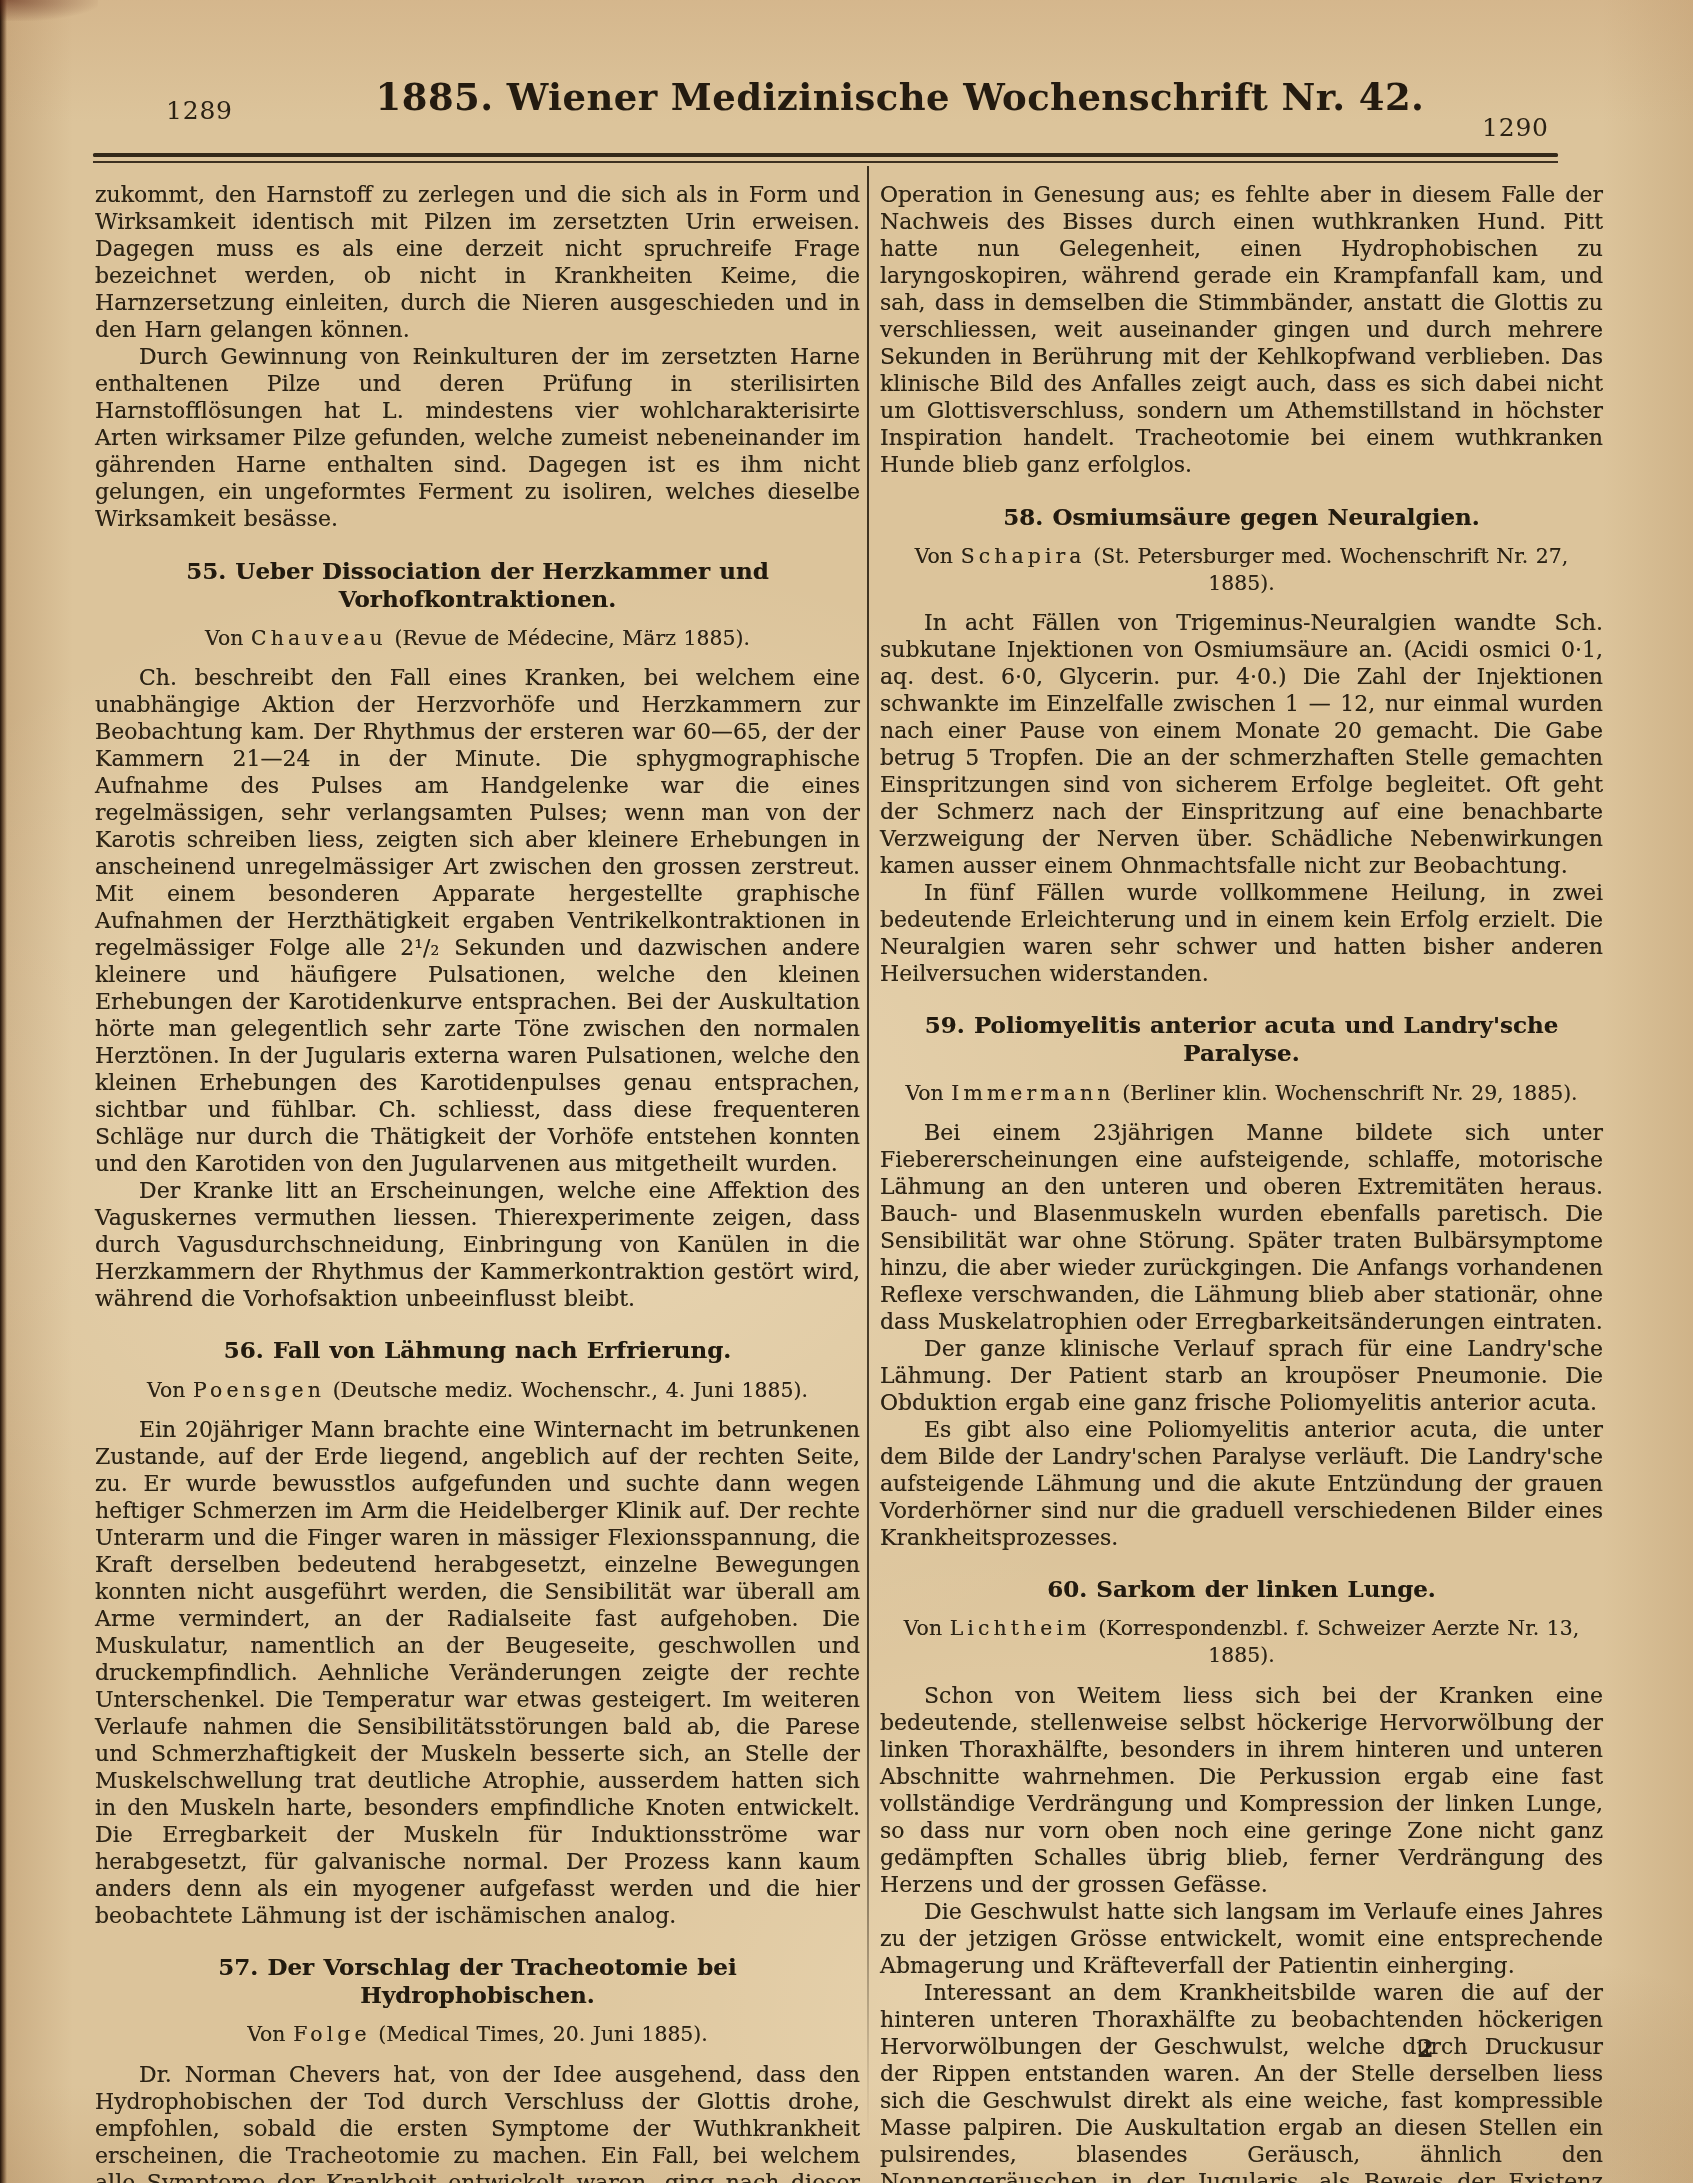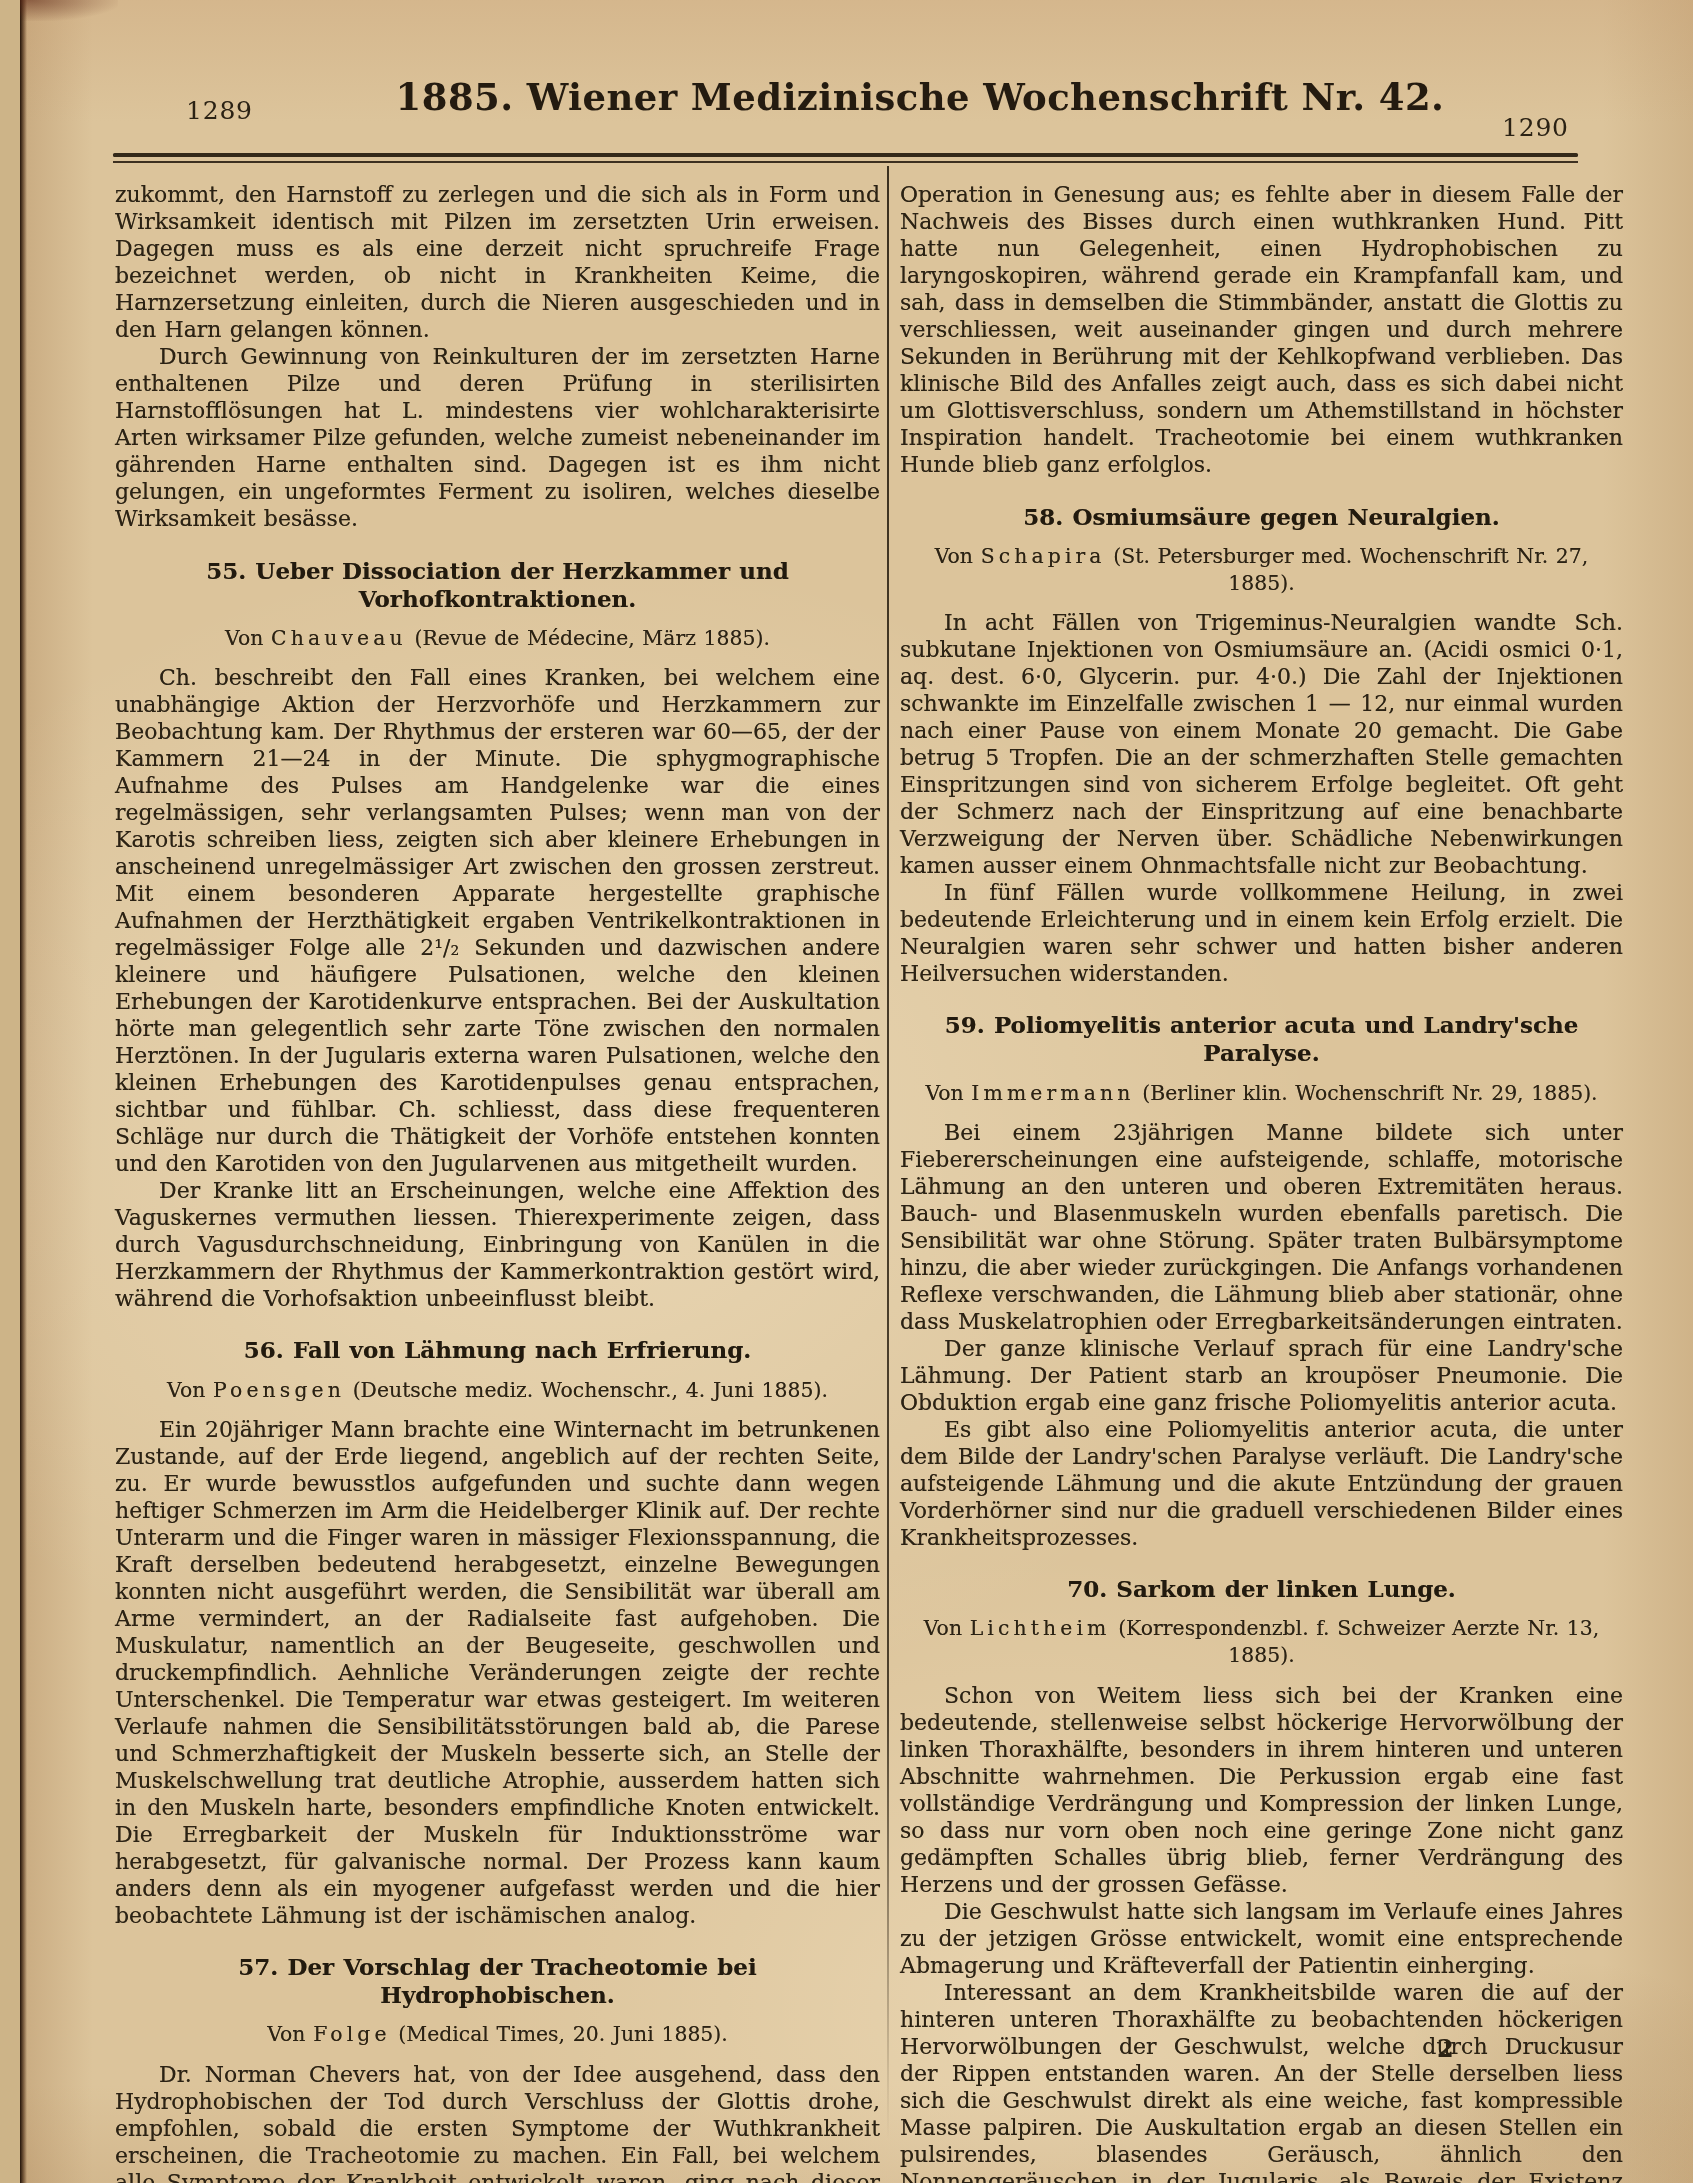--- a/index.html
+++ b/index.html
@@ -10,21 +10,20 @@
     background-image:
       radial-gradient(ellipse 1060px 816px at 32% 52%, rgba(255,246,222,0.38), rgba(255,246,222,0) 72%),
       radial-gradient(ellipse 816px 652px at 60% 92%, rgba(255,242,214,0.32), rgba(255,242,214,0) 70%),
       radial-gradient(ellipse 245px 179px at 93% 96%, rgba(140,100,55,0.18), rgba(140,100,55,0) 75%),
       linear-gradient(180deg, rgba(196,152,108,0.30), rgba(196,152,108,0) 122px),
       linear-gradient(90deg, rgba(150,105,60,0.28) 0px, rgba(150,105,60,0) 73px),
       linear-gradient(270deg, rgba(160,118,70,0.22) 0px, rgba(160,118,70,0) 90px),
       linear-gradient(0deg, rgba(170,130,85,0.18) 0px, rgba(170,130,85,0) 98px);
     font-family:"DejaVu Serif","Liberation Serif",serif;
     color:#2b2214;
-    margin-left:20px;
   }
   .edge-left {
     position:absolute; left:0; top:0; width:7.3px; height:2183px;
     background:linear-gradient(90deg, #241409 0%, rgba(70,40,18,0.55) 55%, rgba(70,40,18,0) 100%);
   }
   .corner-stain {
     position:absolute; left:0; top:0; width:98px; height:21px;
     background:radial-gradient(ellipse at 10% 0%, rgba(90,35,20,0.55), rgba(90,35,20,0) 75%);
   }
   .pagenum { position:absolute; font-size:25px; letter-spacing:0.8px; color:#2b2214; }
@@ -94,21 +93,21 @@
     <p class="para cont">Operation in Genesung aus; es fehlte aber in diesem Falle der Nachweis des Bisses durch einen wuthkranken Hund. Pitt hatte nun Gelegenheit, einen Hydrophobischen zu laryngoskopiren, während gerade ein Krampfanfall kam, und sah, dass in demselben die Stimmbänder, anstatt die Glottis zu verschliessen, weit auseinander gingen und durch mehrere Sekunden in Berührung mit der Kehlkopfwand verblieben. Das klinische Bild des Anfalles zeigt auch, dass es sich dabei nicht um Glottisverschluss, sondern um Athemstillstand in höchster Inspiration handelt. Tracheotomie bei einem wuthkranken Hunde blieb ganz erfolglos.</p>
     <h3 class="heading">58. Osmiumsäure gegen Neuralgien.</h3>
     <p class="byline"><span>Von</span> <span class="name">Schapira</span> <span>(St. Petersburger med. Wochenschrift Nr. 27, 1885).</span></p>
     <p class="para">In acht Fällen von Trigeminus-Neuralgien wandte Sch. subkutane Injektionen von Osmiumsäure an. (Acidi osmici 0·1, aq. dest. 6·0, Glycerin. pur. 4·0.) Die Zahl der Injektionen schwankte im Einzelfalle zwischen 1 — 12, nur einmal wurden nach einer Pause von einem Monate 20 gemacht. Die Gabe betrug 5 Tropfen. Die an der schmerzhaften Stelle gemachten Einspritzungen sind von sicherem Erfolge begleitet. Oft geht der Schmerz nach der Einspritzung auf eine benachbarte Verzweigung der Nerven über. Schädliche Nebenwirkungen kamen ausser einem Ohnmachtsfalle nicht zur Beobachtung.</p>
     <p class="para">In fünf Fällen wurde vollkommene Heilung, in zwei bedeutende Erleichterung und in einem kein Erfolg erzielt. Die Neuralgien waren sehr schwer und hatten bisher anderen Heilversuchen widerstanden.</p>
     <h3 class="heading">59. Poliomyelitis anterior acuta und Landry'sche Paralyse.</h3>
     <p class="byline"><span>Von</span> <span class="name">Immermann</span> <span>(Berliner klin. Wochenschrift Nr. 29, 1885).</span></p>
     <p class="para">Bei einem 23jährigen Manne bildete sich unter Fiebererscheinungen eine aufsteigende, schlaffe, motorische Lähmung an den unteren und oberen Extremitäten heraus. Bauch- und Blasenmuskeln wurden ebenfalls paretisch. Die Sensibilität war ohne Störung. Später traten Bulbärsymptome hinzu, die aber wieder zurückgingen. Die Anfangs vorhandenen Reflexe verschwanden, die Lähmung blieb aber stationär, ohne dass Muskelatrophien oder Erregbarkeitsänderungen eintraten.</p>
     <p class="para">Der ganze klinische Verlauf sprach für eine Landry'sche Lähmung. Der Patient starb an kroupöser Pneumonie. Die Obduktion ergab eine ganz frische Poliomyelitis anterior acuta.</p>
     <p class="para">Es gibt also eine Poliomyelitis anterior acuta, die unter dem Bilde der Landry'schen Paralyse verläuft. Die Landry'sche aufsteigende Lähmung und die akute Entzündung der grauen Vorderhörner sind nur die graduell verschiedenen Bilder eines Krankheitsprozesses.</p>
-    <h3 class="heading">70. Sarkom der linken Lunge.</h3>
+    <h3 class="heading">60. Sarkom der linken Lunge.</h3>
     <p class="byline"><span>Von</span> <span class="name">Lichtheim</span> <span>(Korrespondenzbl. f. Schweizer Aerzte Nr. 13, 1885).</span></p>
     <p class="para">Schon von Weitem liess sich bei der Kranken eine bedeutende, stellenweise selbst höckerige Hervorwölbung der linken Thoraxhälfte, besonders in ihrem hinteren und unteren Abschnitte wahrnehmen. Die Perkussion ergab eine fast vollständige Verdrängung und Kompression der linken Lunge, so dass nur vorn oben noch eine geringe Zone nicht ganz gedämpften Schalles übrig blieb, ferner Verdrängung des Herzens und der grossen Gefässe.</p>
     <p class="para">Die Geschwulst hatte sich langsam im Verlaufe eines Jahres zu der jetzigen Grösse entwickelt, womit eine entsprechende Abmagerung und Kräfteverfall der Patientin einherging.</p>
     <p class="para">Interessant an dem Krankheitsbilde waren die auf der hinteren unteren Thoraxhälfte zu beobachtenden höckerigen Hervorwölbungen der Geschwulst, welche durch Druckusur der Rippen entstanden waren. An der Stelle derselben liess sich die Geschwulst direkt als eine weiche, fast kompressible Masse palpiren. Die Auskultation ergab an diesen Stellen ein pulsirendes, blasendes Geräusch, ähnlich den Nonnengeräuschen in der Jugularis, als Beweis der Existenz zahlreicher weiter Gefässe.</p>
 
   </div>
 
   <div class="sig">2</div>
 
 </div>

